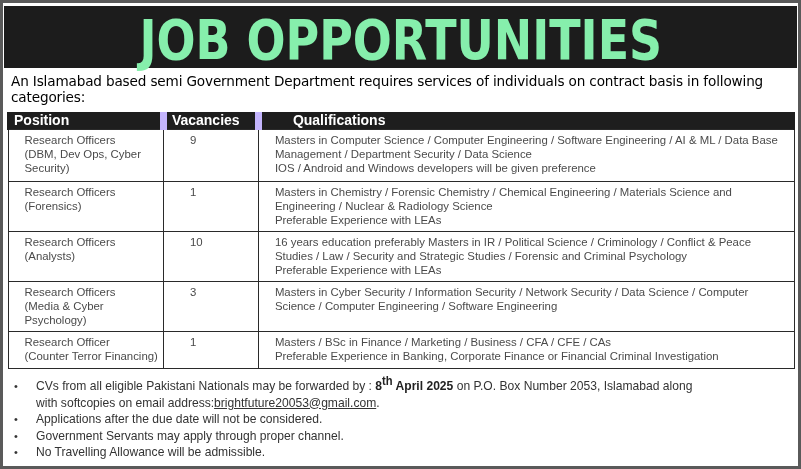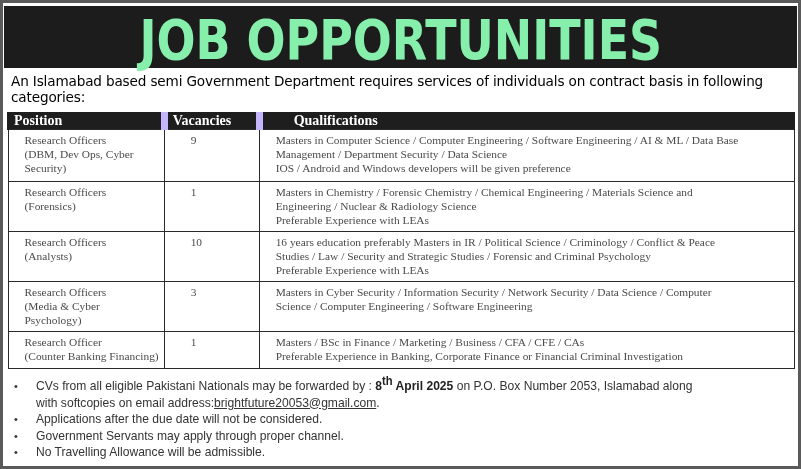--- a/index.html
+++ b/index.html
@@ -46,21 +46,21 @@
       font-size: 13.6px;
       line-height: 16px;
       color: #000000;
       letter-spacing: -0.15px;
     }
     table.jobs {
       position: absolute;
       left: 7px; top: 112px;
       width: 788px;
       border-collapse: collapse;
-      font-family: Liberation Serif, serif;
+      font-family: Liberation Sans, sans-serif;
       font-size: 11.4px;
       color: #4a4a4a;
     }
     table.jobs th {
       background: #1e1e1e;
       color: #ffffff;
       font-weight: bold;
       font-size: 14px;
       text-align: left;
       padding: 1px 5px 0 5px;
@@ -170,21 +170,21 @@
       </td>
       <td class="vac">3</td>
       <td>
         <span class="qual-line">Masters in Cyber Security / Information Security / Network Security / Data Science / Computer</span>
         <span class="qual-line">Science / Computer Engineering / Software Engineering</span>
       </td>
     </tr>
     <tr style="height:37px;">
       <td>
         <span class="qual-line">Research Officer</span>
-        <span class="qual-line">(Counter Banking Financing)</span>
+        <span class="qual-line">(Counter Terror Financing)</span>
       </td>
       <td class="vac">1</td>
       <td>
         <span class="qual-line">Masters / BSc in Finance / Marketing / Business / CFA / CFE / CAs</span>
         <span class="qual-line">Preferable Experience in Banking, Corporate Finance or Financial Criminal Investigation</span>
       </td>
     </tr>
   </tbody>
 </table>
 

